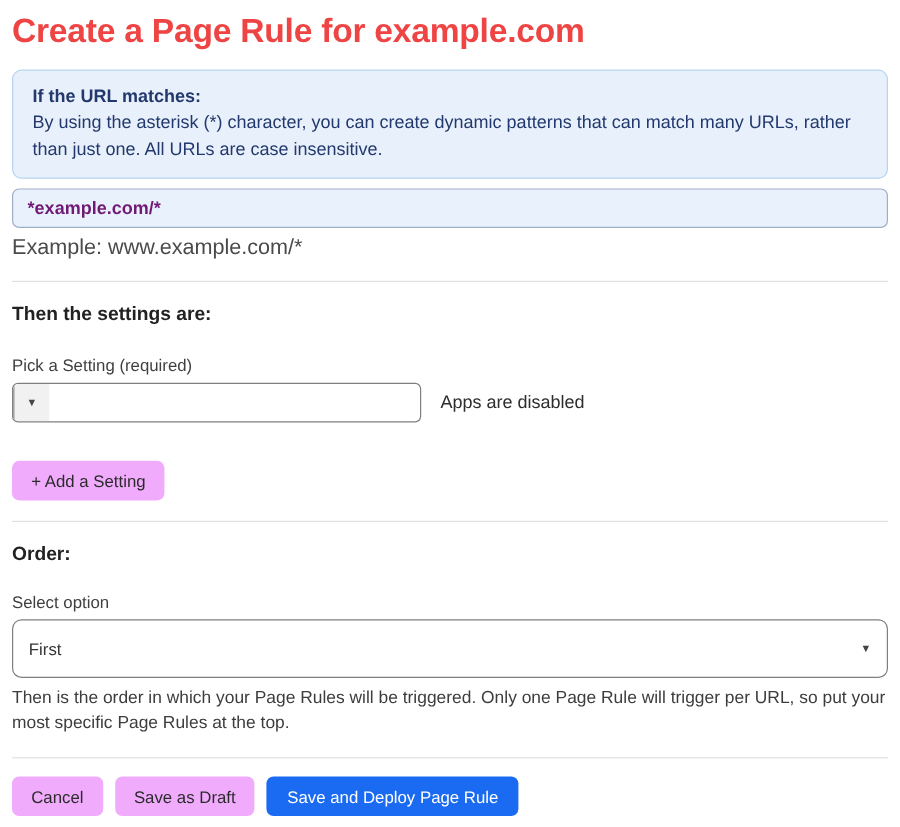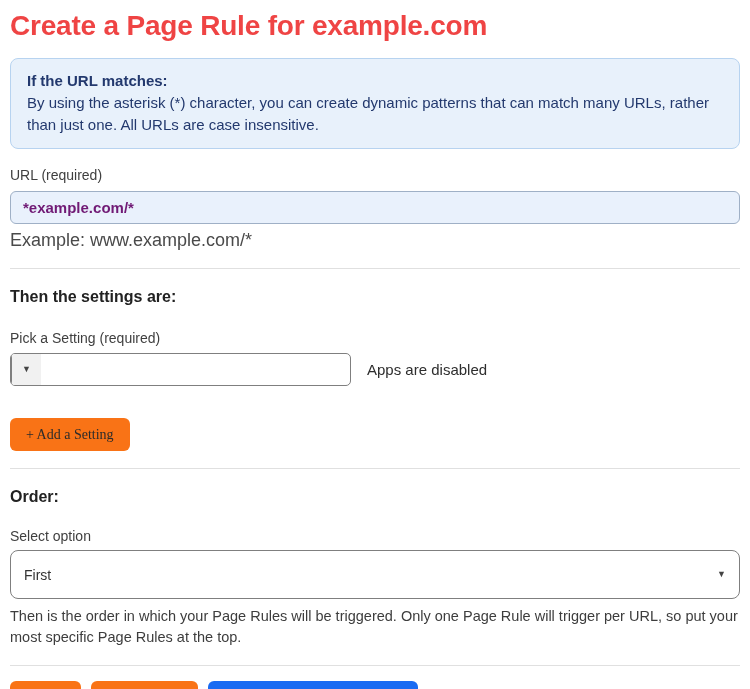--- a/index.html
+++ b/index.html
@@ -104,24 +104,24 @@
     border-left: 1px solid #7f7f7f;
     background: #f1f1f1;
     display: flex; align-items: center; justify-content: center;
   }
   .caret-glyph { font-size: 9px; color: #444; line-height: 1; }
   .status-text { font-size: 15px; color: #2e2e2e; }
 
   .gray-btn {
     height: 33px;
     padding: 0 16px;
-    background: #f97316;
+    background: #f0abfc;
     border: none;
     border-radius: 6px;
-    font-family: Liberation Serif, serif;
+    font-family: Liberation Sans, sans-serif;
     font-size: 14px;
     color: #2b2b2b;
     cursor: pointer;
     white-space: nowrap;
   }
   .add-setting-btn { margin-top: 32px; display: inline-block; }
 
   .order-select {
     margin-top: 6px;
     width: 100%; height: 49px;
@@ -166,21 +166,20 @@
 
 <div class="page">
 
   <h1 class="page-title">Create a Page Rule for example.com</h1>
 
   <div class="info-box">
     <div class="info-heading">If the URL matches:</div>
     <div class="info-body">By using the asterisk (*) character, you can create dynamic patterns that can match many URLs, rather than just one. All URLs are case insensitive.</div>
   </div>
 
-  <label class="field-label">URL (required)</label>
   <input class="url-input" type="text" value="*example.com/*" style="">
   <div class="field-helper">Example: www.example.com/*</div>
 
   <hr class="divider">
 
   <h2 class="section-heading">Then the settings are:</h2>
 
   <label class="field-label picker-label">Pick a Setting (required)</label>
 
   <div class="setting-row">

